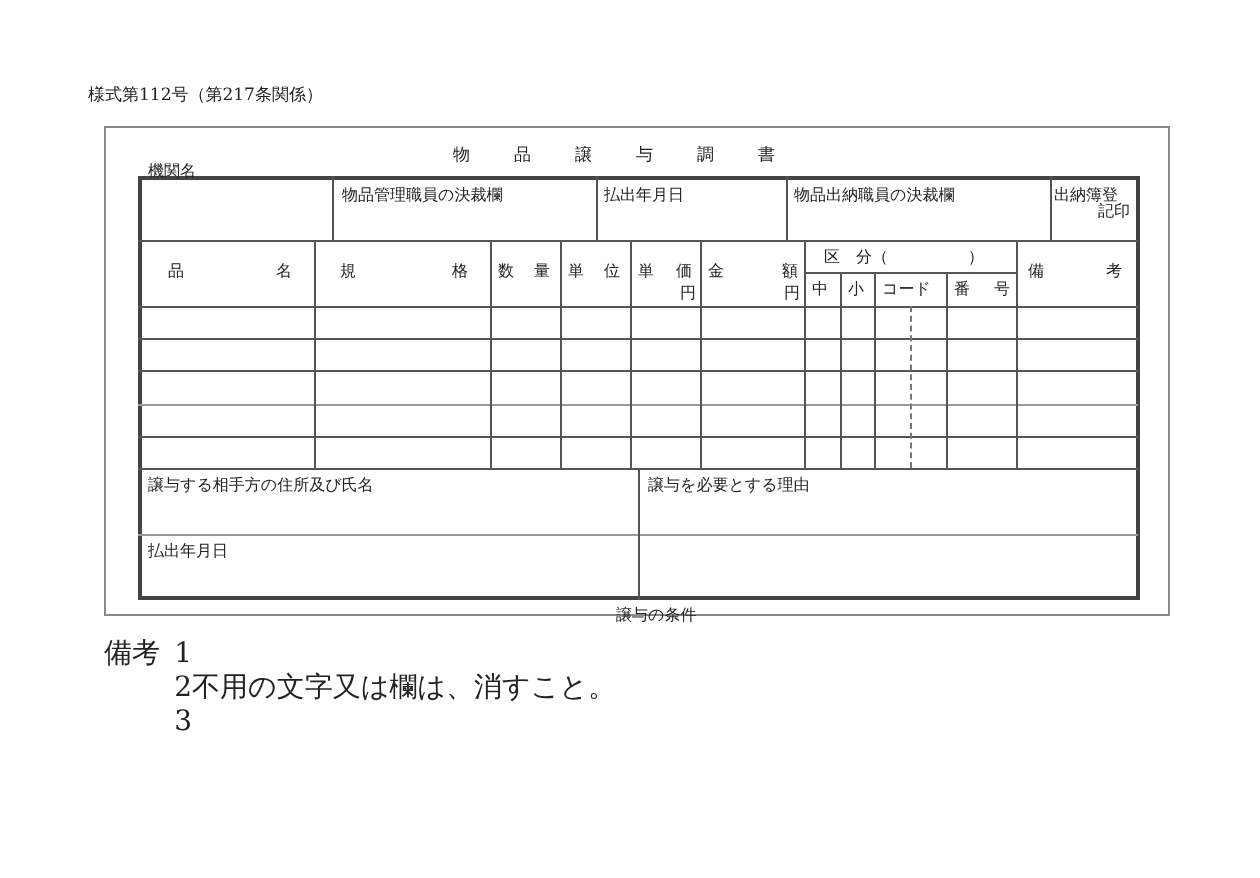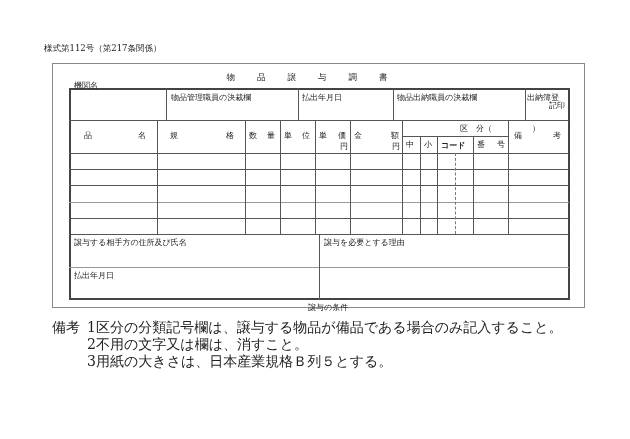--- a/index.html
+++ b/index.html
@@ -80,43 +80,41 @@
 <div class="cell-text" style="left:249px; top:131px;">数</div>
 <div class="cell-text" style="left:267px; top:131px;">量</div>
 <div class="cell-text" style="left:284px; top:131px;">単</div>
 <div class="cell-text" style="left:302px; top:131px;">位</div>
 <div class="cell-text" style="left:319px; top:131px;">単</div>
 <div class="cell-text" style="left:338px; top:131px;">価</div>
 <div class="cell-text" style="left:340px; top:142px;">円</div>
 <div class="cell-text" style="left:354px; top:131px;">金</div>
 <div class="cell-text" style="left:391px; top:131px;">額</div>
 <div class="cell-text" style="left:392px; top:142px;">円</div>
-<div class="cell-text" style="left:412px; top:124px;margin-left:48px;">区　分（　　　　　）</div>
+<div class="cell-text" style="left:412px; top:124px;">区　分（　　　　　）</div>
 <div class="cell-text" style="left:406px; top:140px;">中</div>
 <div class="cell-text" style="left:424px; top:140px;">小</div>
-<div class="cell-text" style="left:441px; top:140px;font-weight:bold;">コード</div>
+<div class="cell-text" style="left:441px; top:140px;">コード</div>
 <div class="cell-text" style="left:477px; top:140px;">番</div>
 <div class="cell-text" style="left:497px; top:140px;">号</div>
 <div class="cell-text" style="left:514px; top:131px;">備</div>
 <div class="cell-text" style="left:553px; top:131px;">考</div>
 
 <div class="cell-text" style="left:74px; top:238px;">譲与する相手方の住所及び氏名</div>
 <div class="cell-text" style="left:324px; top:238px;">譲与を必要とする理由</div>
 <div class="cell-text" style="left:74px; top:271px;">払出年月日</div>
 <div class="cell-text" style="left:308px; top:271px;margin-top:32px;">譲与の条件</div>
 
 <div class="abs notes">
   <div class="row">
     <span class="lbl">備考</span>
     <span class="num">1</span>
-    <span>区分の分類記号欄は、譲与する物品が備品である場合のみ記入すること。</span>
   </div>
   <div class="row">
     <span class="lbl"></span>
     <span class="num">2</span>
     <span>不用の文字又は欄は、消すこと。</span>
   </div>
   <div class="row">
     <span class="lbl"></span>
     <span class="num">3</span>
-    <span>用紙の大きさは、日本産業規格Ｂ列５とする。</span>
   </div>
 </div>
 
 </body></html>

